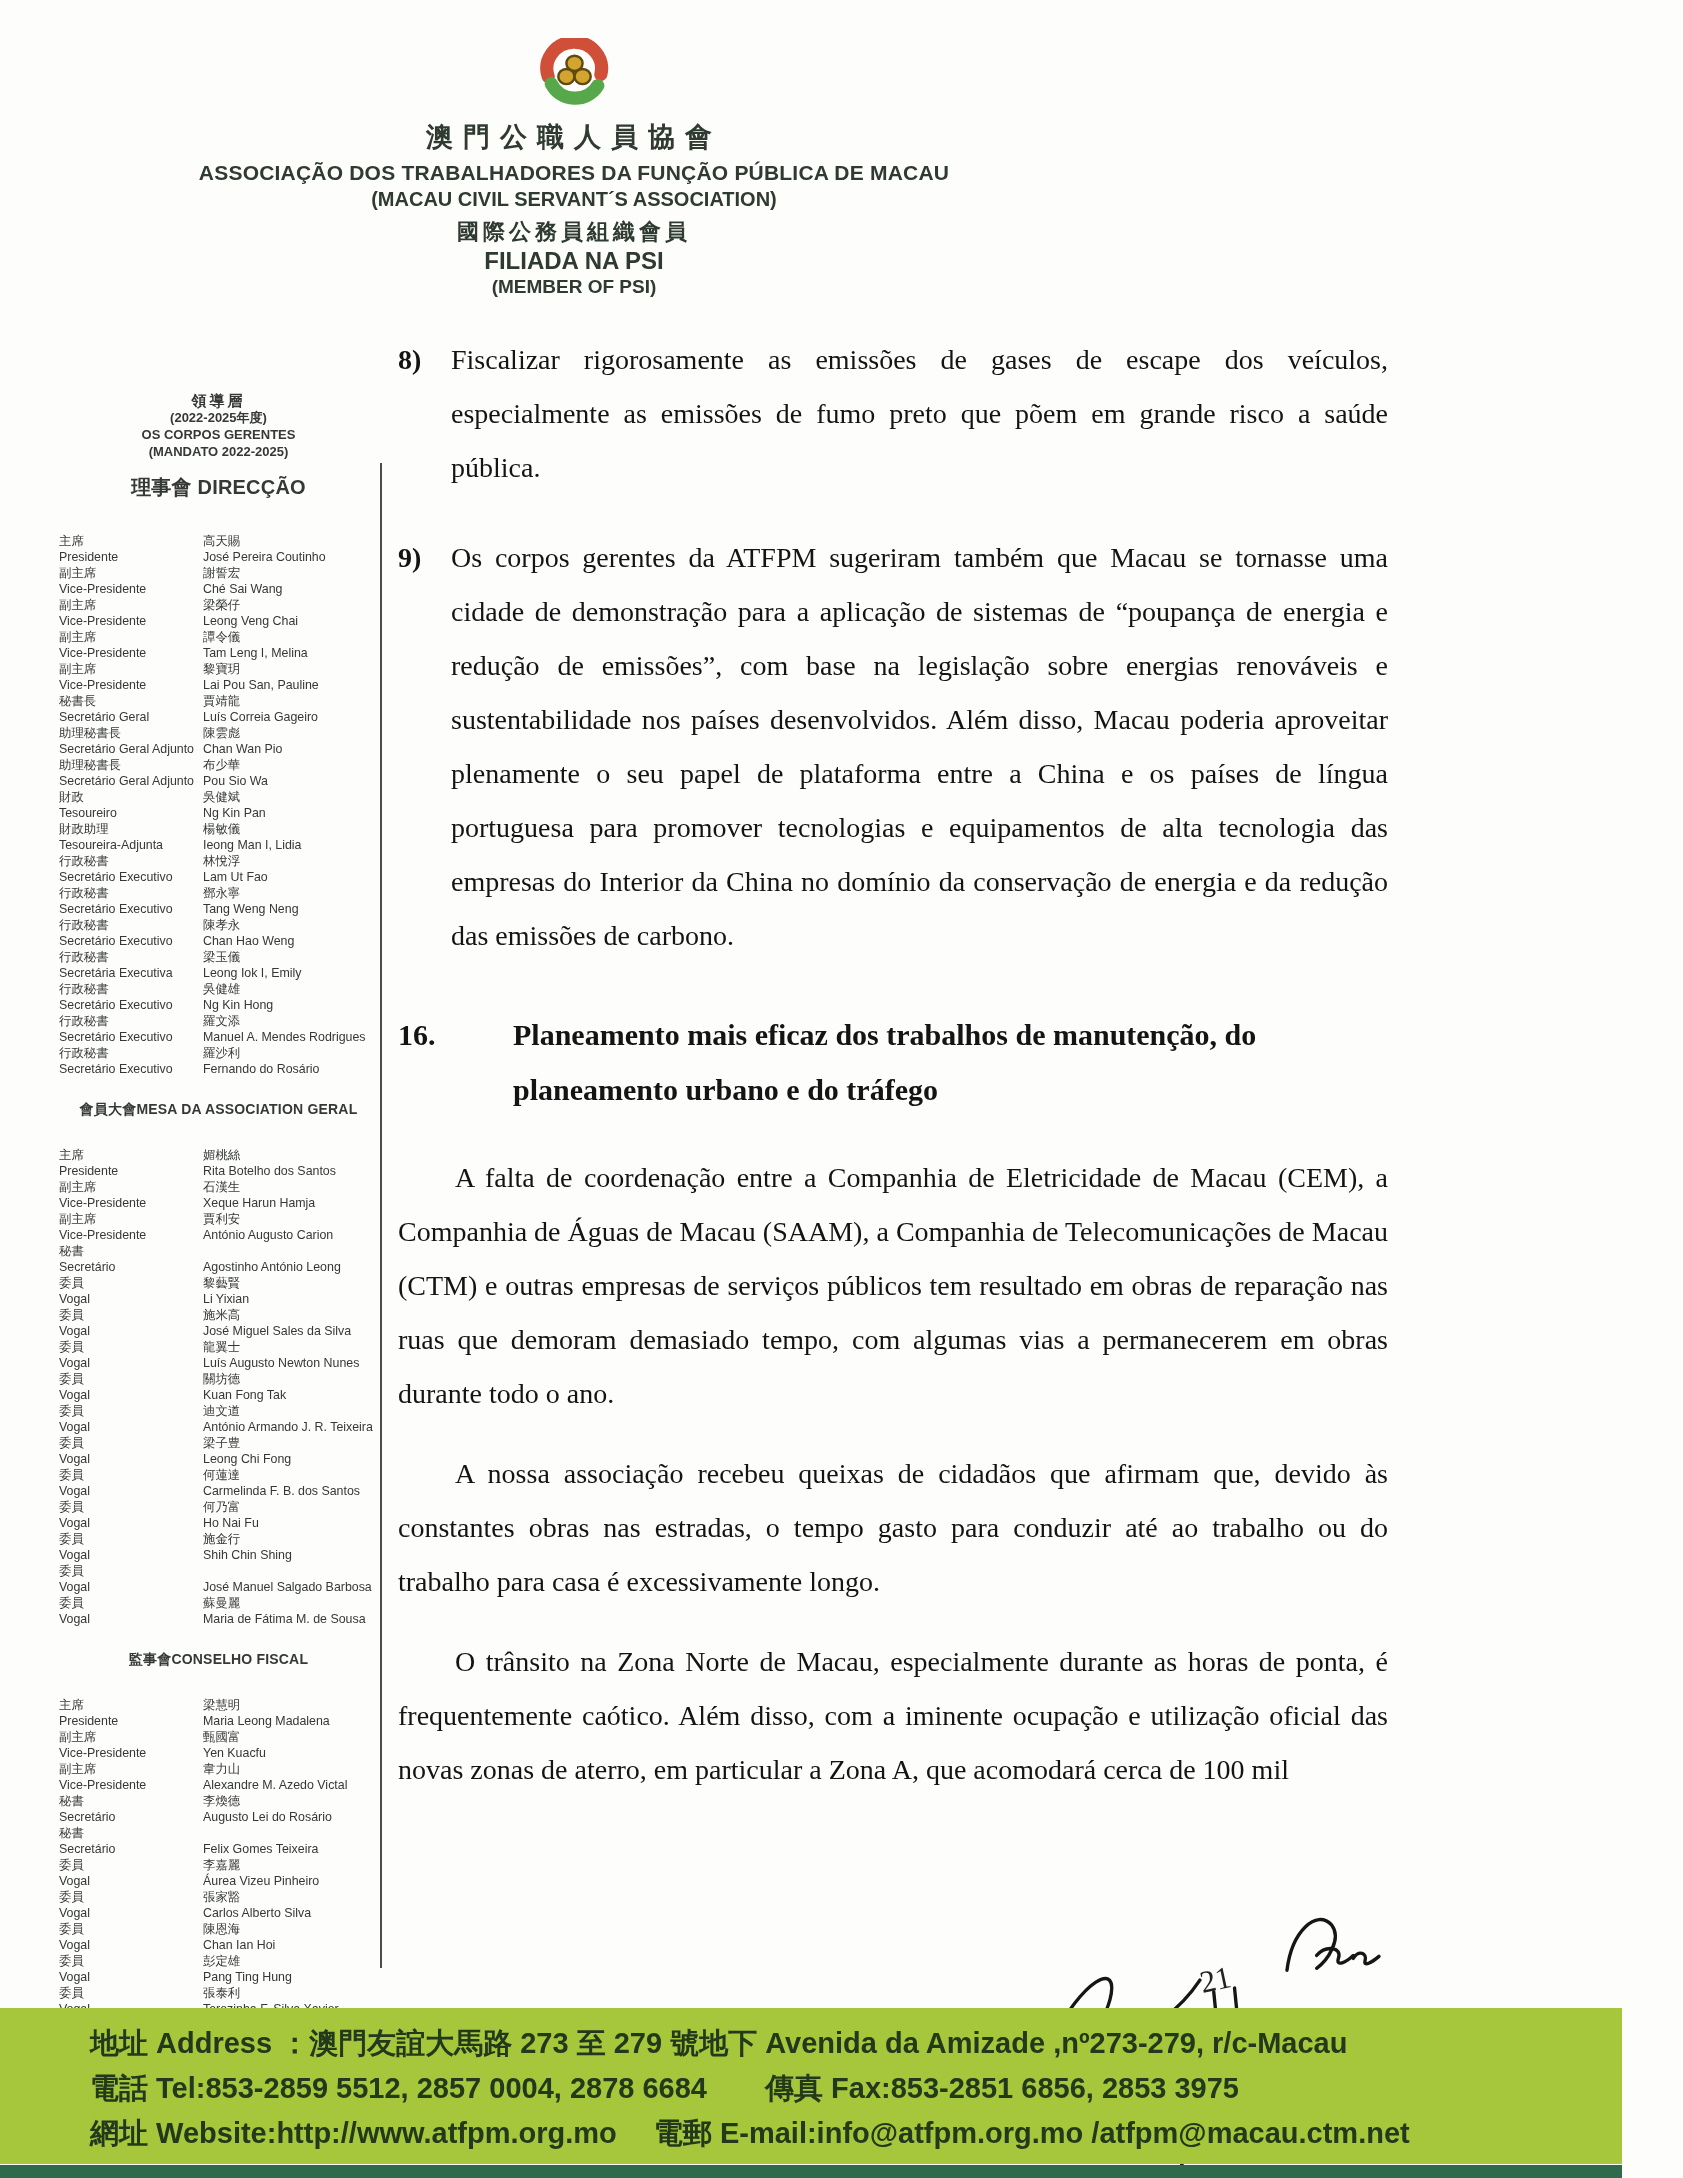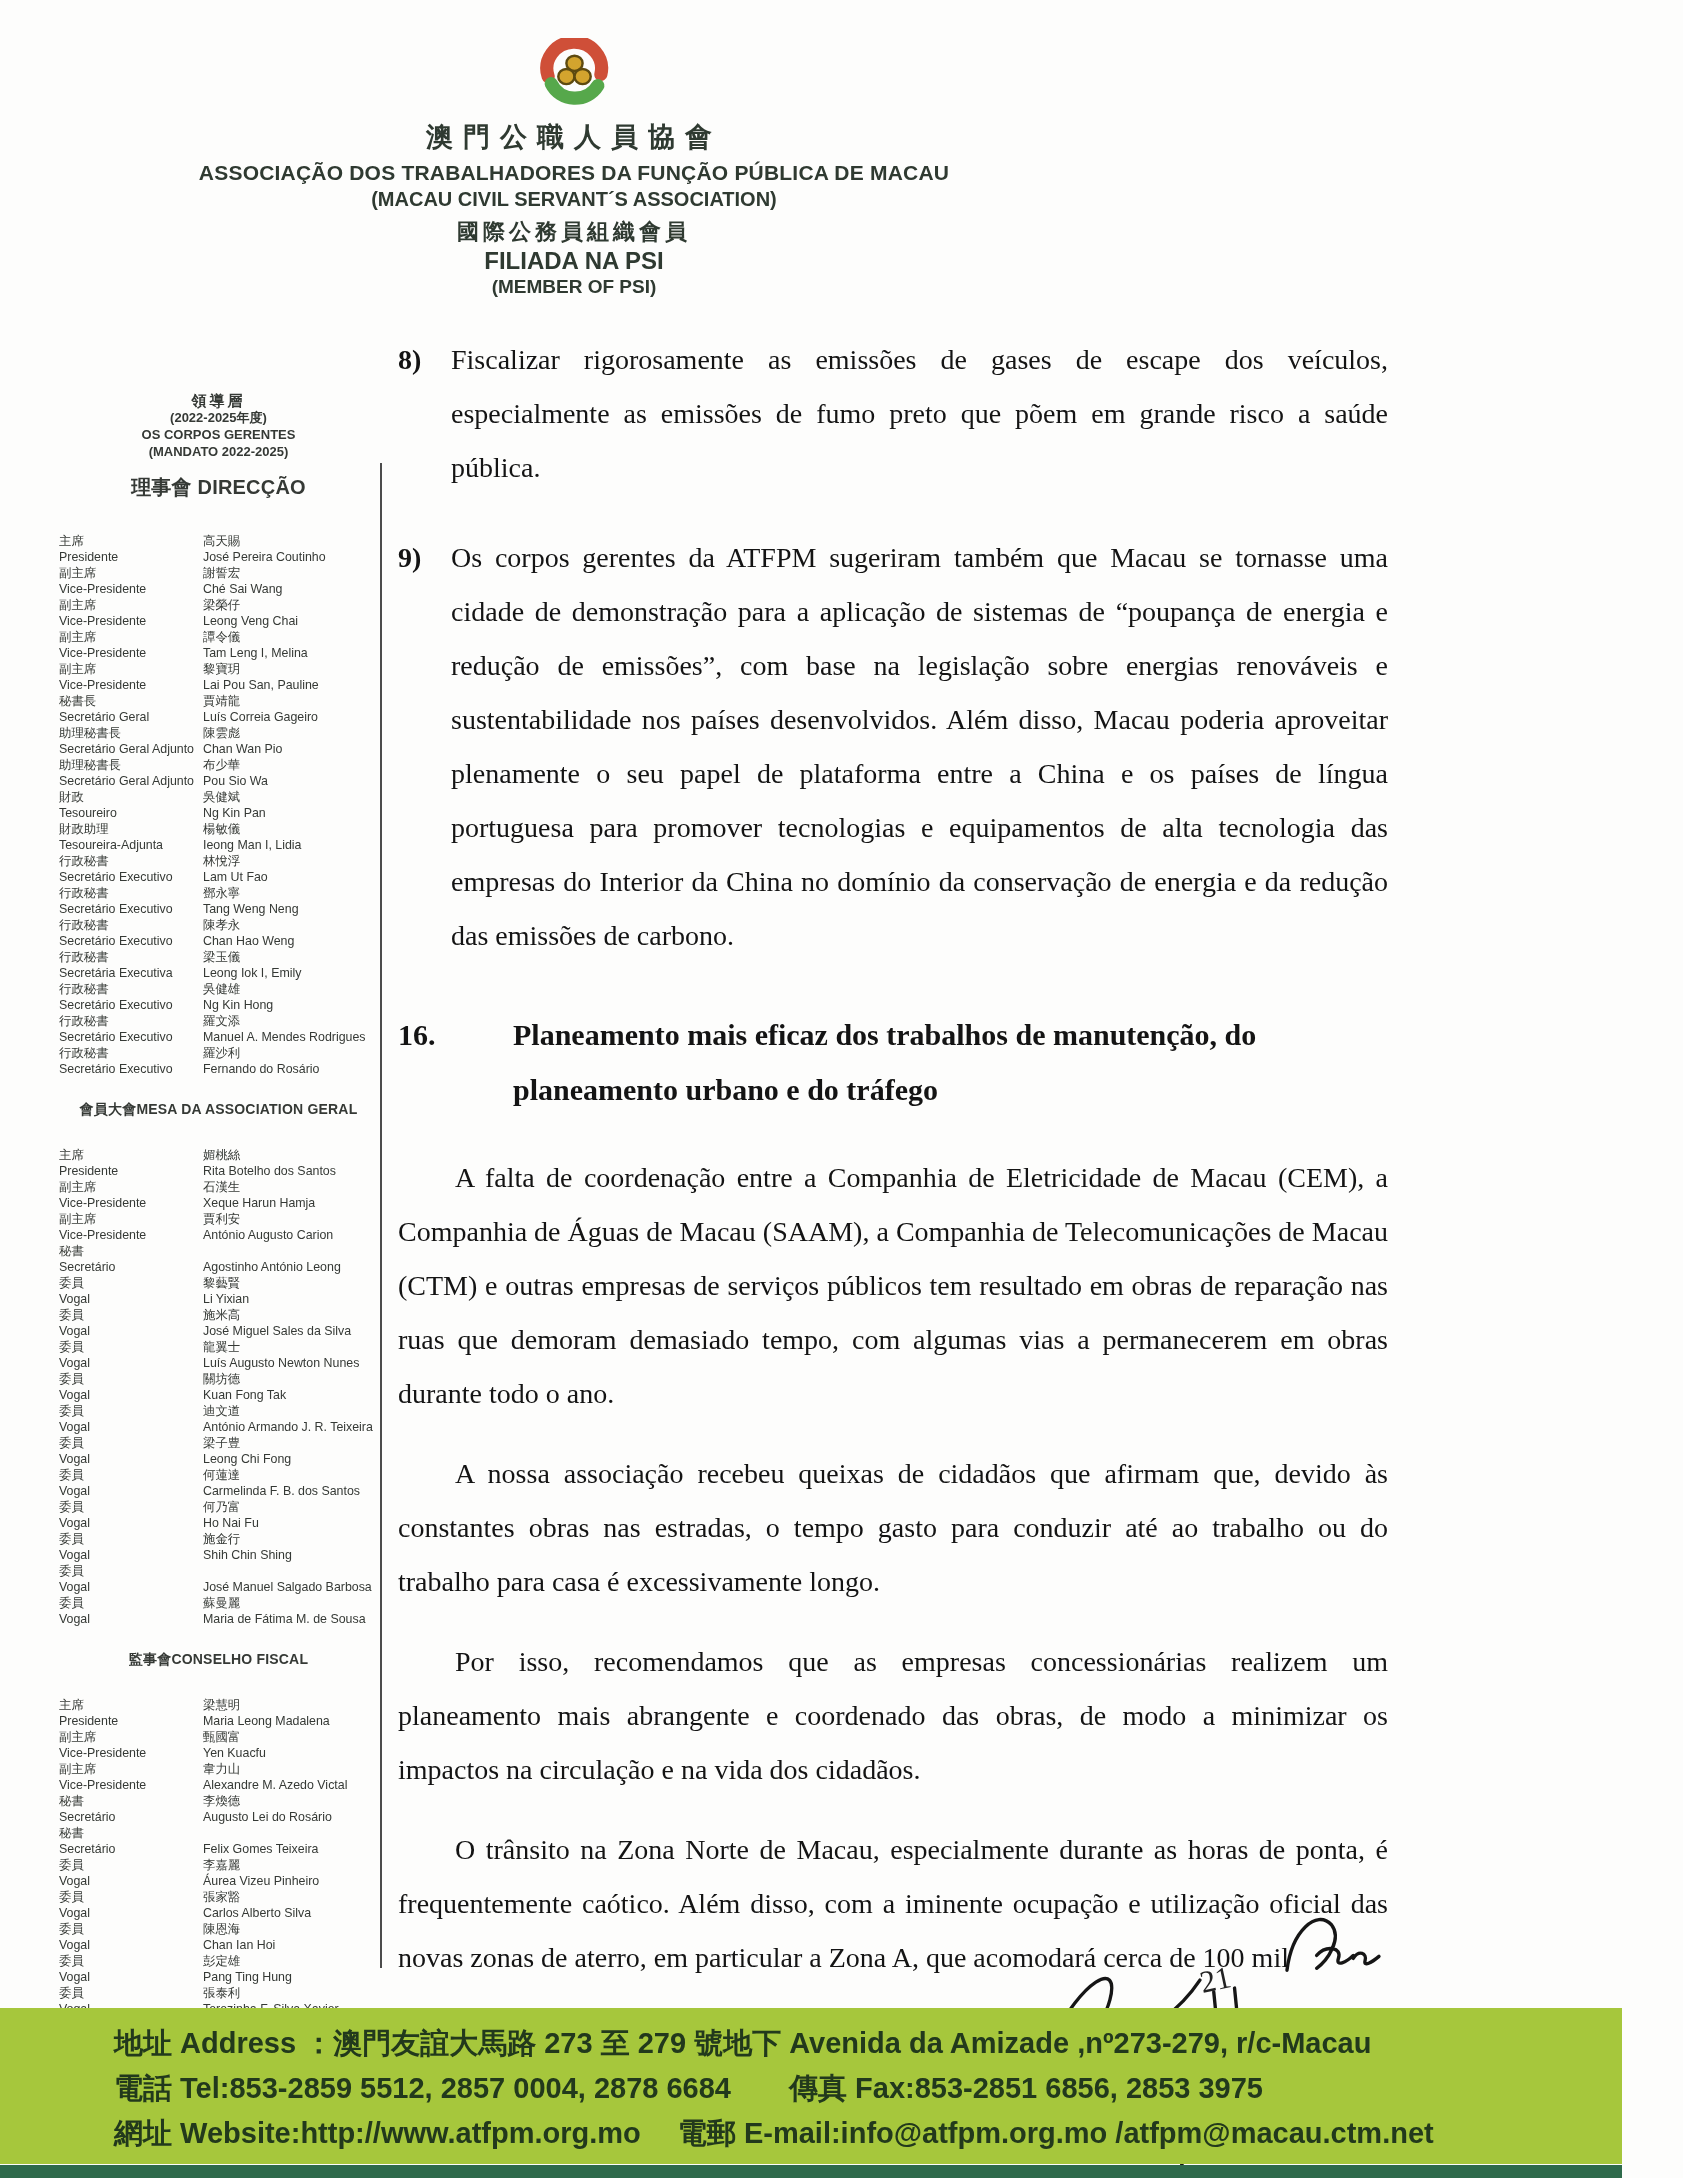--- a/index.html
+++ b/index.html
@@ -42,21 +42,21 @@
   .para{margin:0 0 26px 0;text-align:justify;text-indent:57px;line-height:54px;}
 
   
   .pagenum{position:absolute;left:1200px;top:1962px;font-family:"Liberation Serif",serif;
            font-size:31px;color:#222;transform:rotate(-12deg);}
   .signatures{position:absolute;left:990px;top:1901px;width:495px;height:277px;pointer-events:none;}
   .signatures path{fill:none;stroke:#161616;stroke-width:3.4;stroke-linecap:round;}
 
   
   .footer{position:absolute;left:0;top:2008px;width:1622px;height:156px;background:#a6c73c;}
-  .footer-inner{padding:13px 0 0 114px;font-weight:bold;font-size:29px;line-height:45px;color:#22391c;}
+  .footer-inner{padding:13px 0 0 90px;font-weight:bold;font-size:29px;line-height:45px;color:#22391c;}
   .footer-bar{position:absolute;left:0;top:2165px;width:1622px;height:13px;background:#2e6a4b;}
 </style>
 </head>
 <body>
 
 <div class="page">
 
   <header class="header">
     <svg class="logo" viewBox="0 0 70 74">
       <path class="logo-red" d="M9 38 A27 26 0 1 1 61 36" stroke-width="13" fill="none" stroke-linecap="round" stroke="#cf4f38"></path>
@@ -275,21 +275,20 @@
     <div class="num-item">
       <span class="num">9)</span>
       <span class="txt">Os corpos gerentes da ATFPM sugeriram também que Macau se tornasse uma cidade de demonstração para a aplicação de sistemas de “poupança de energia e redução de emissões”, com base na legislação sobre energias renováveis e sustentabilidade nos países desenvolvidos. Além disso, Macau poderia aproveitar plenamente o seu papel de plataforma entre a China e os países de língua portuguesa para promover tecnologias e equipamentos de alta tecnologia das empresas do Interior da China no domínio da conservação de energia e da redução das emissões de carbono.</span>
     </div>
     <div class="sec-head">
       <span class="num">16.</span>
       <span class="ttl">Planeamento mais eficaz dos trabalhos de manutenção, do planeamento urbano e do tráfego</span>
     </div>
     <p class="para">A falta de coordenação entre a Companhia de Eletricidade de Macau (CEM), a Companhia de Águas de Macau (SAAM), a Companhia de Telecomunicações de Macau (CTM) e outras empresas de serviços públicos tem resultado em obras de reparação nas ruas que demoram demasiado tempo, com algumas vias a permanecerem em obras durante todo o ano.</p>
     <p class="para">A nossa associação recebeu queixas de cidadãos que afirmam que, devido às constantes obras nas estradas, o tempo gasto para conduzir até ao trabalho ou do trabalho para casa é excessivamente longo.</p>
-    <p class="para">Por isso, recomendamos que as empresas concessionárias realizem um planeamento mais abrangente e coordenado das obras, de modo a minimizar os impactos na circulação e na vida dos cidadãos.</p>
     <p class="para">O trânsito na Zona Norte de Macau, especialmente durante as horas de ponta, é frequentemente caótico. Além disso, com a iminente ocupação e utilização oficial das novas zonas de aterro, em particular a Zona A, que acomodará cerca de 100 mil</p>
   </main>
 
   <div class="pagenum">21</div>
   <svg class="signatures" viewBox="0 0 500 280">
     <path d="M300 70 C305 30 330 8 345 24 C356 38 341 60 330 68 M330 55 C340 44 356 47 352 58 C349 67 360 62 367 55 M367 58 C373 49 381 53 379 60 C377 67 386 62 393 56"></path>
     <path d="M62 142 C92 80 132 58 121 100 C112 133 88 152 130 141 C162 132 192 110 212 80"></path>
     <path d="M140 128 L196 272"></path>
     <path d="M226 92 C231 130 229 160 222 186 M247 88 C252 126 250 160 241 192 M202 162 C222 151 246 148 262 141"></path>
     <path d="M131 246 C146 261 156 250 166 242 C176 234 186 245 196 248 M216 240 L332 214 M292 199 C302 214 307 230 299 241 C290 251 279 244 285 231 C291 220 307 213 322 209"></path>

